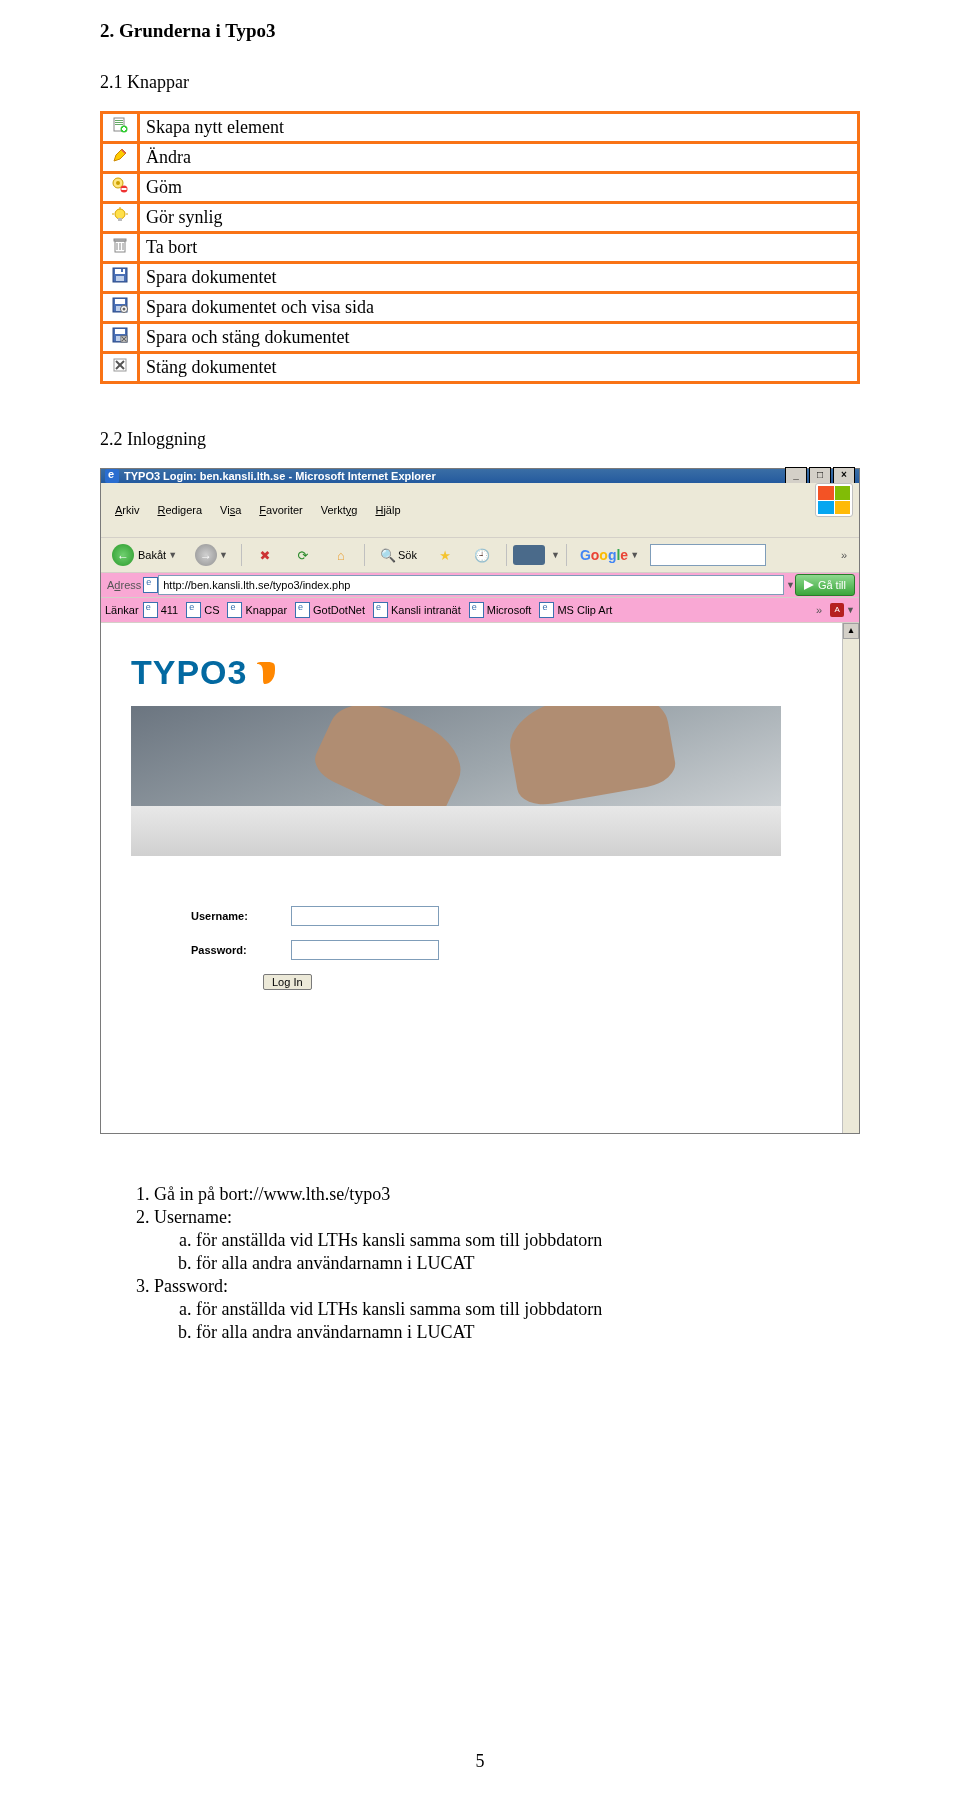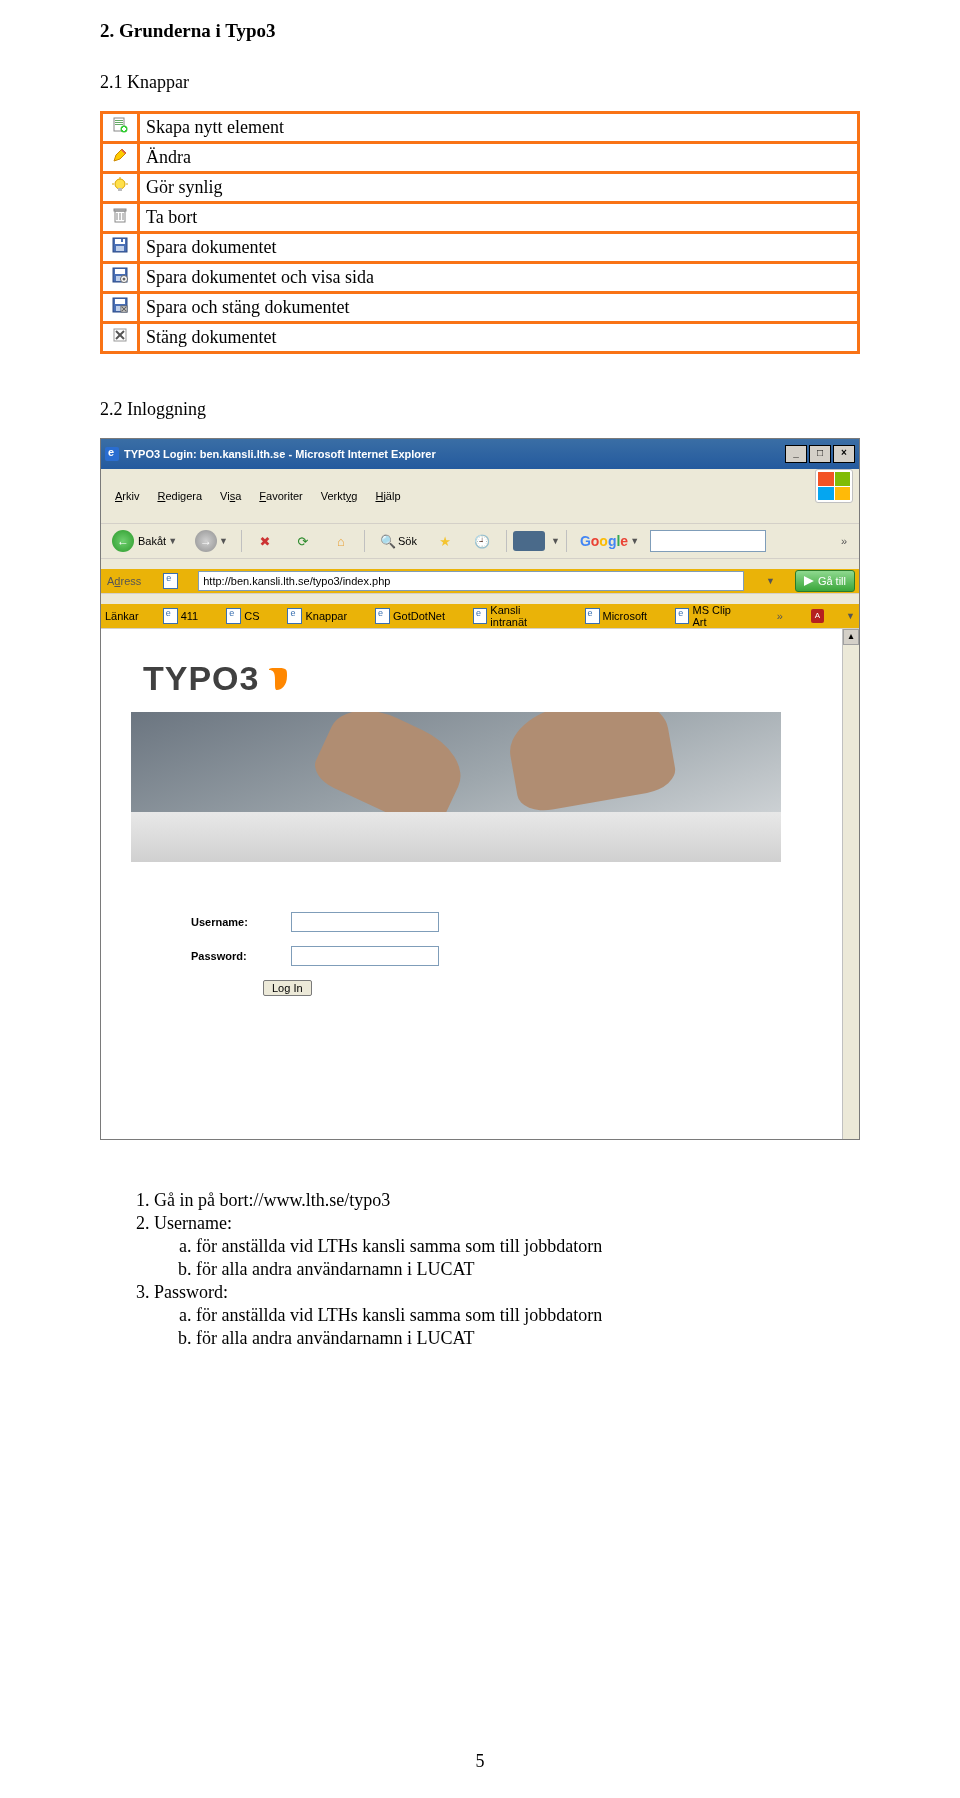--- a/index.html
+++ b/index.html
@@ -55,21 +55,21 @@
   .browser {
     width: 758px;
     border: 1px solid #7a7a7a;
     background: #ece9d8;
     font-family: Tahoma, Arial, sans-serif;
     font-size: 11px;
     color: #000;
     margin-bottom: 50px;
   }
   .titlebar {
-    height: 30px;
+    height: 14px;
     background: linear-gradient(#3a6ea5, #245a9e);
     display: flex;
     align-items: center;
     color: #fff;
     font-weight: bold;
     padding: 0 4px;
     justify-content: space-between;
   }
   .titlebar .ie-icon {
     width: 14px;
@@ -185,27 +185,26 @@
     font-family: Arial, sans-serif;
     font-weight: bold;
     font-size: 14px;
   }
   .google-logo .b{color:#4285f4;} .google-logo .r{color:#ea4335;}
   .google-logo .y{color:#fbbc05;} .google-logo .g{color:#34a853;}
   .chev { margin-left:auto; color:#555; padding:0 8px; }
 
   .addrbar, .linkbar {
     height: 24px;
-    background: #eab308;
+    background: #f9a8d4;
     display: flex;
     align-items: center;
     padding: 0 4px;
-    gap: 20px;
+    gap: 0;
     border-bottom: 1px solid #d4d0c8;
-    margin-top: 10px;
   }
   .addrbar .label { color: #555; padding: 0 2px; }
   .addrbar input {
     flex: 1;
     height: 18px;
     border: 1px solid #7f9db9;
     font-family: Tahoma, Arial, sans-serif;
     font-size: 11px;
     padding: 0 4px;
     background: #fff;
@@ -276,26 +275,25 @@
   .scrollbar-r::before {
     content:"▴";
     position:absolute; top:0; left:0; right:0;
     height:16px; text-align:center; font-size:10px;
     background:#d4d0c8; border:1px solid #a0a0a0; box-sizing:border-box;
   }
   .typo3-logo {
     font-family: Arial, Helvetica, sans-serif;
     font-weight: bold;
     font-size: 34px;
-    color: #404040;
+    color: #0369a1;
     letter-spacing: 1px;
     display: flex;
     align-items: center;
     gap: 6px;
-    margin-left: 12px;
   }
   .typo3-mark {
     width: 26px;
     height: 26px;
   }
   .hero {
     margin-top: 14px;
     width: 650px;
     height: 150px;
     background: linear-gradient(160deg, #6b7580 0%, #9ea7ad 50%, #dcdfe1 100%);
@@ -393,20 +391,29 @@
               <rect x="10" y="11" width="4" height="2" fill="#fff"></rect>
             </svg></td>
       <td>Skapa nytt element</td>
     </tr>
     <tr>
       <td class="icon-cell"><svg class="ico" viewBox="0 0 16 16">
               <polygon points="2,14 4,8 10,2 14,6 8,12 2,14" fill="#fc0" stroke="#c80"></polygon>
               <polygon points="10,2 14,6 13,7 9,3" fill="#d55"></polygon>
             </svg></td>
       <td>Ändra</td>
+    </tr>
+    <tr>
+      <td class="icon-cell"><svg class="ico" viewBox="0 0 16 16">
+              <circle cx="6" cy="6" r="5" fill="#ffe680" stroke="#cca000"></circle>
+              <circle cx="6" cy="6" r="2" fill="#cca000"></circle>
+              <circle cx="12" cy="12" r="3.5" fill="#e33"></circle>
+              <rect x="9.5" y="11" width="5" height="2" fill="#fff"></rect>
+            </svg></td>
+      <td>Göm</td>
     </tr>
     <tr>
       <td class="icon-cell"><svg class="ico" viewBox="0 0 16 16">
               <circle cx="8" cy="7" r="5" fill="#ffe04a" stroke="#d9a400"></circle>
               <rect x="6" y="11" width="4" height="3" fill="#bbb"></rect>
               <line x1="8" y1="0" x2="8" y2="2" stroke="#d9a400"></line>
               <line x1="2" y1="7" x2="0" y2="7" stroke="#d9a400"></line>
               <line x1="14" y1="7" x2="16" y2="7" stroke="#d9a400"></line>
             </svg></td>
       <td>Gör synlig</td>

